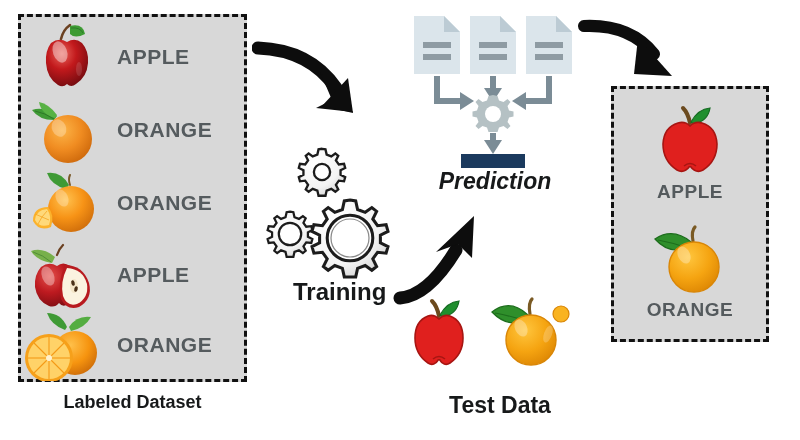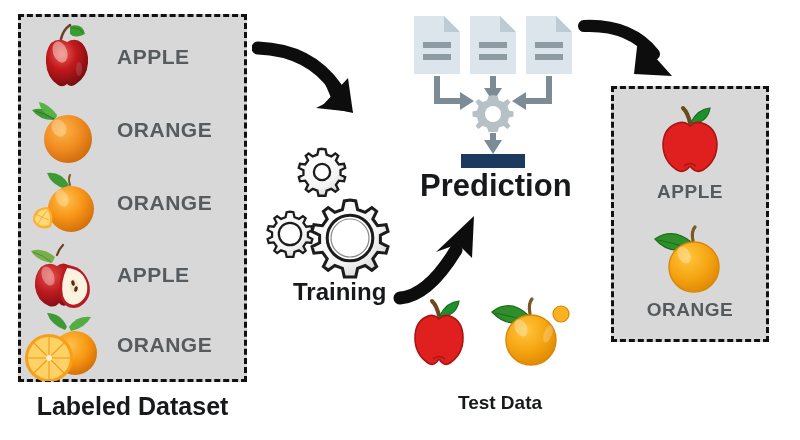--- a/index.html
+++ b/index.html
@@ -64,24 +64,24 @@
     margin-top: 4px;
   }
 
   
   .caption {
     position: absolute;
     font-weight: bold;
     color: #17191a;
     white-space: nowrap;
   }
-  #caption-labeled  { left: 18px; top: 392px; width: 229px; text-align: center; font-size: 25px; }
-  #caption-test     { left: 400px; top: 392px; width: 200px; text-align: center; font-size: 19px; }
+  #caption-labeled  { left: 18px; top: 392px; width: 229px; text-align: center; font-size: 18px; }
+  #caption-test     { left: 400px; top: 392px; width: 200px; text-align: center; font-size: 23px; }
   #caption-training { left: 274px; top: 278px; font-size: 24px; margin-left: 19px; }
-  #caption-prediction { left: 420px; top: 168px; width: 150px; text-align: center; font-size: 31px; }
+  #caption-prediction { left: 420px; top: 168px; width: 150px; text-align: center; font-size: 23px; font-style: italic; }
 
   
   .abs { position: absolute; }
 
   
   #test-apple  { left: 408px; top: 296px; width: 62px; height: 72px; }
   #test-orange { left: 486px; top: 292px; width: 86px; height: 78px; }
 </style>
 </head>
 <body>

